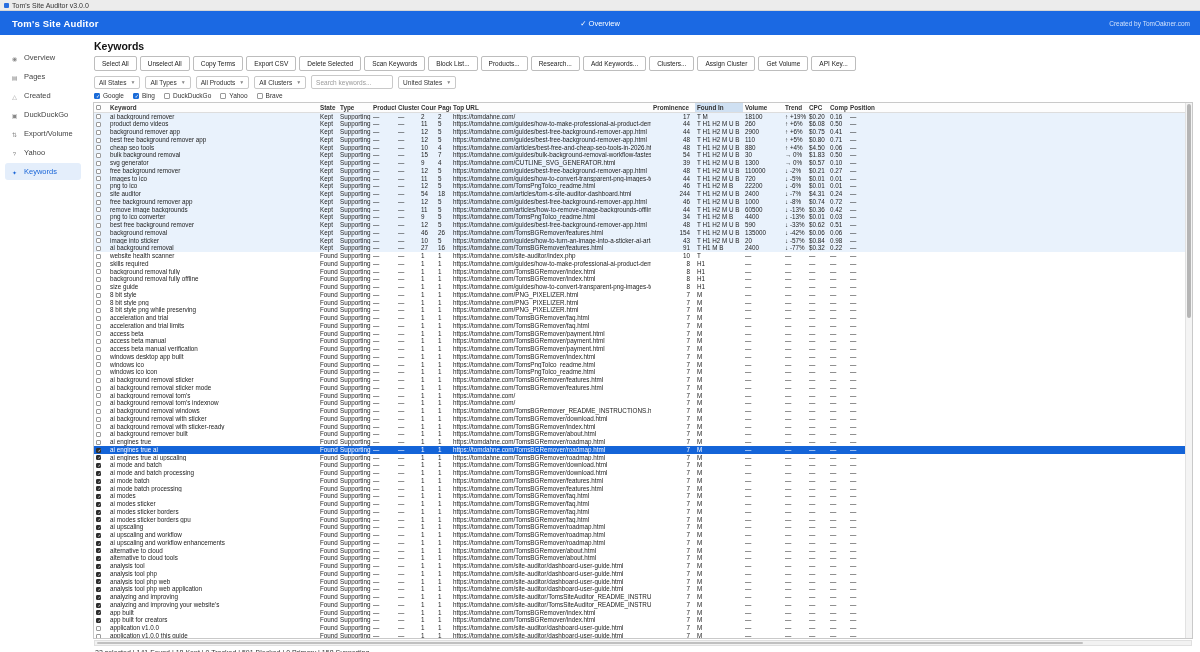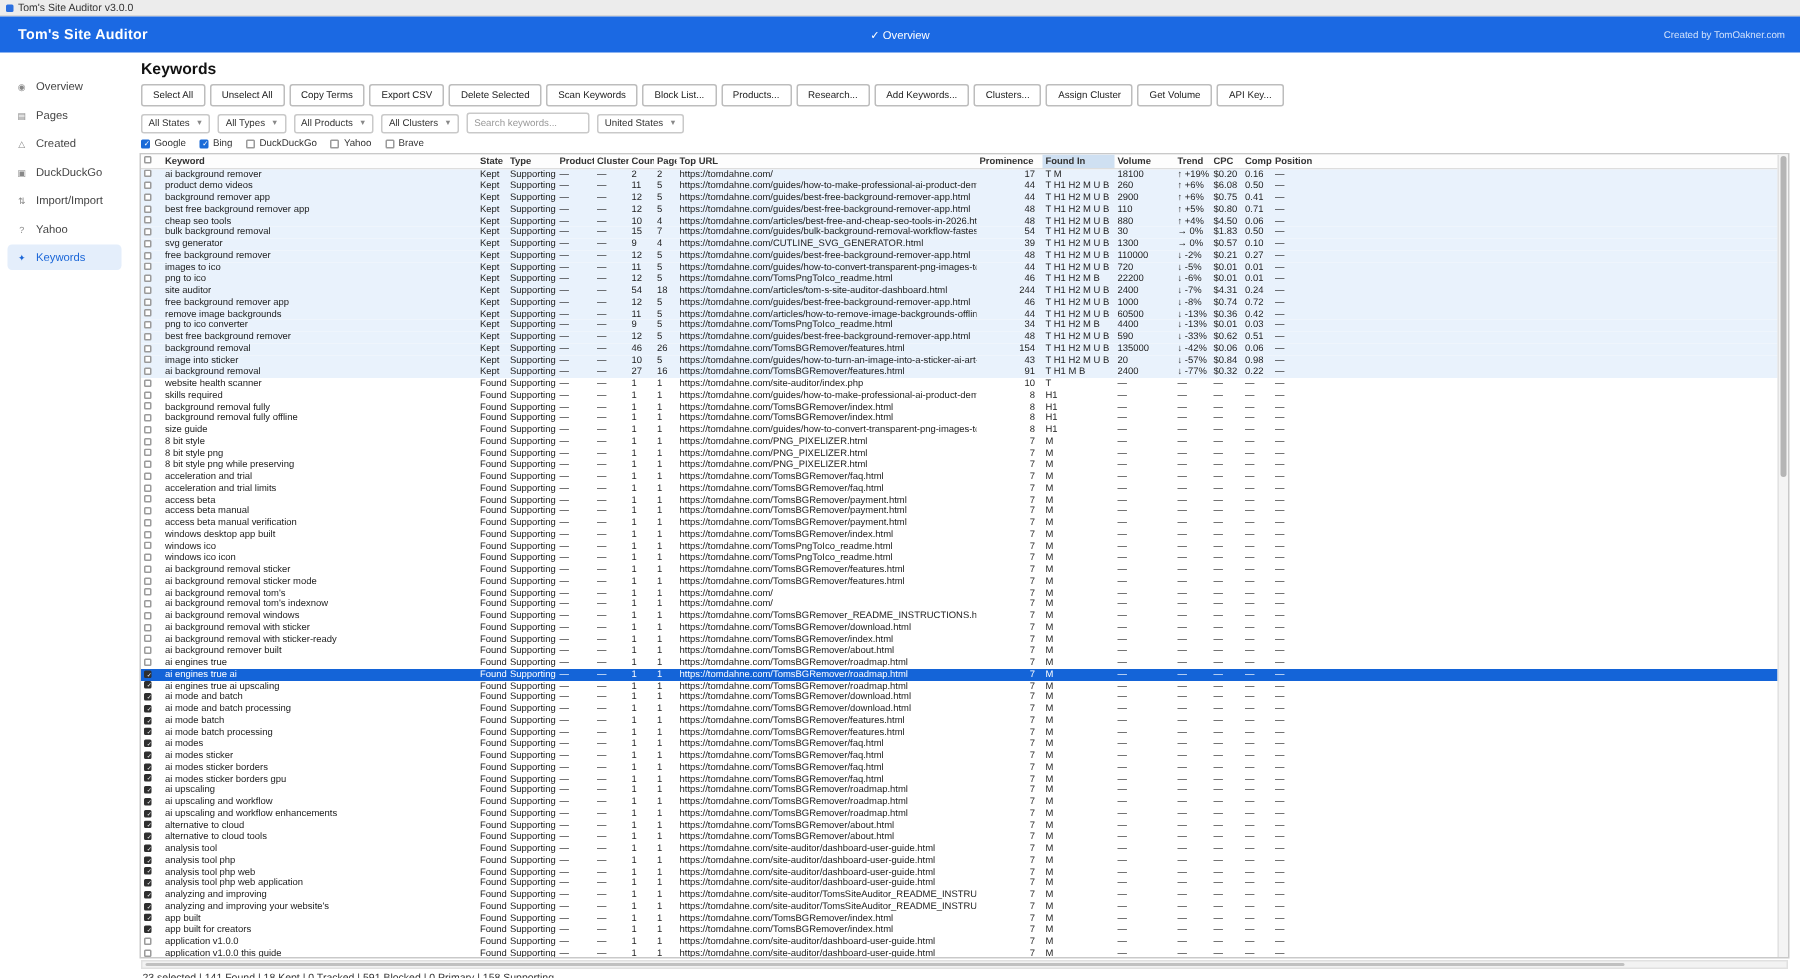--- a/index.html
+++ b/index.html
@@ -95,21 +95,21 @@
         <div class="side-item">
           <span class="sicon">△</span>
           <span>Created</span>
         </div>
         <div class="side-item">
           <span class="sicon">▣</span>
           <span>DuckDuckGo</span>
         </div>
         <div class="side-item">
           <span class="sicon">⇅</span>
-          <span>Import/Import</span>
+          <span>Export/Volume</span>
         </div>
         <div class="side-item">
           <span class="sicon">?</span>
           <span>Yahoo</span>
         </div>
         <div class="side-item active">
           <span class="sicon">✦</span>
           <span>Keywords</span>
         </div>
       </div>

